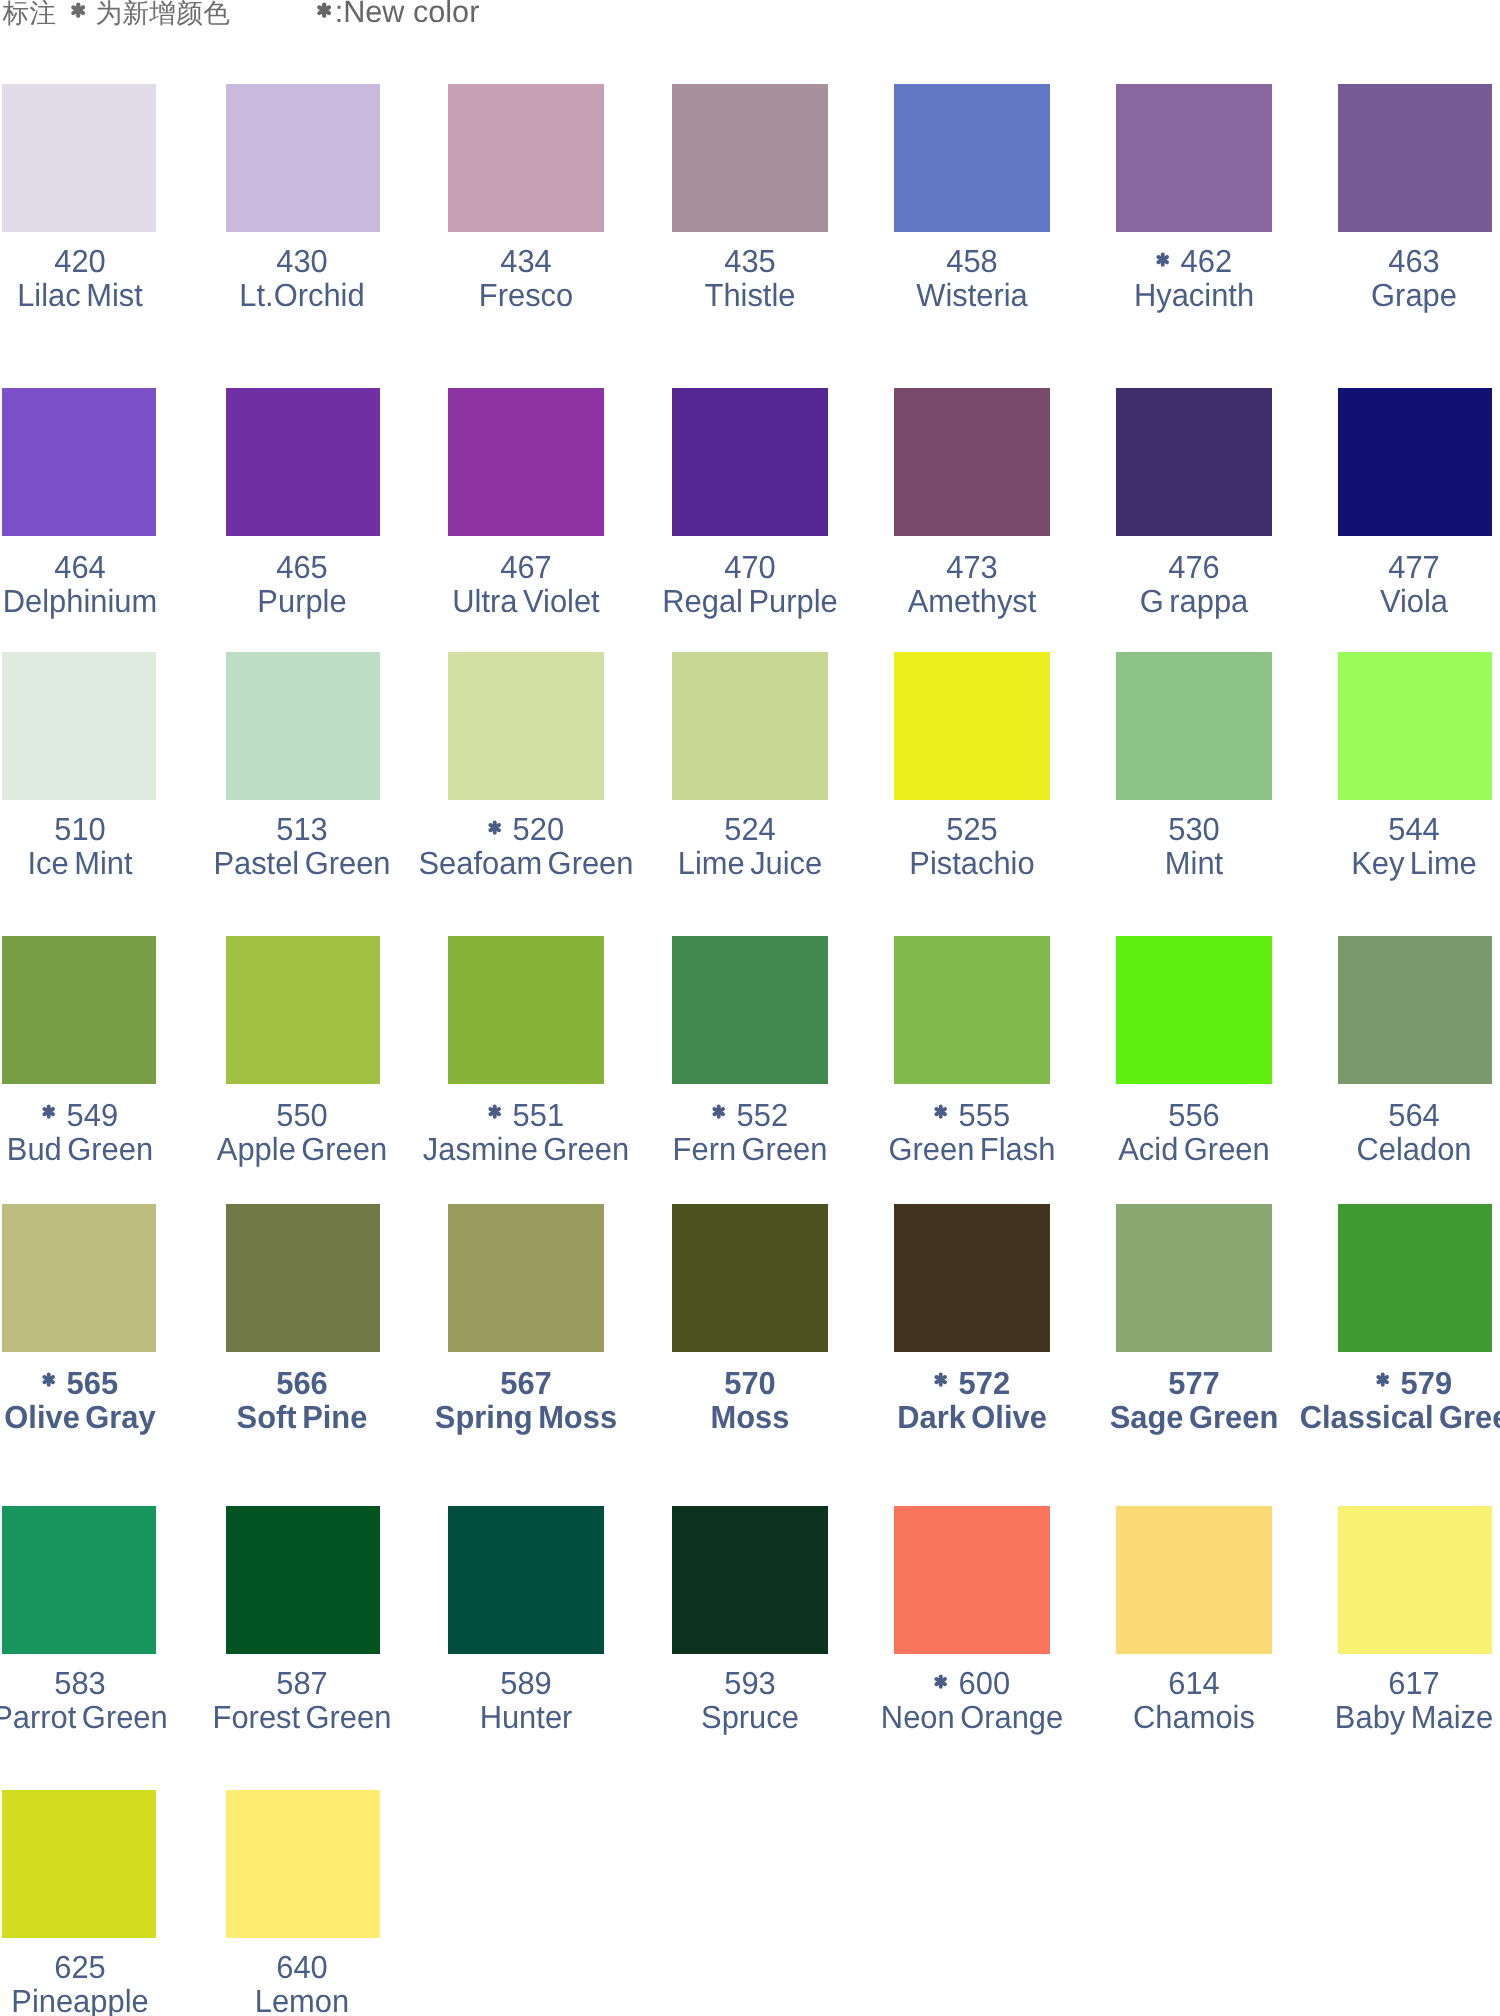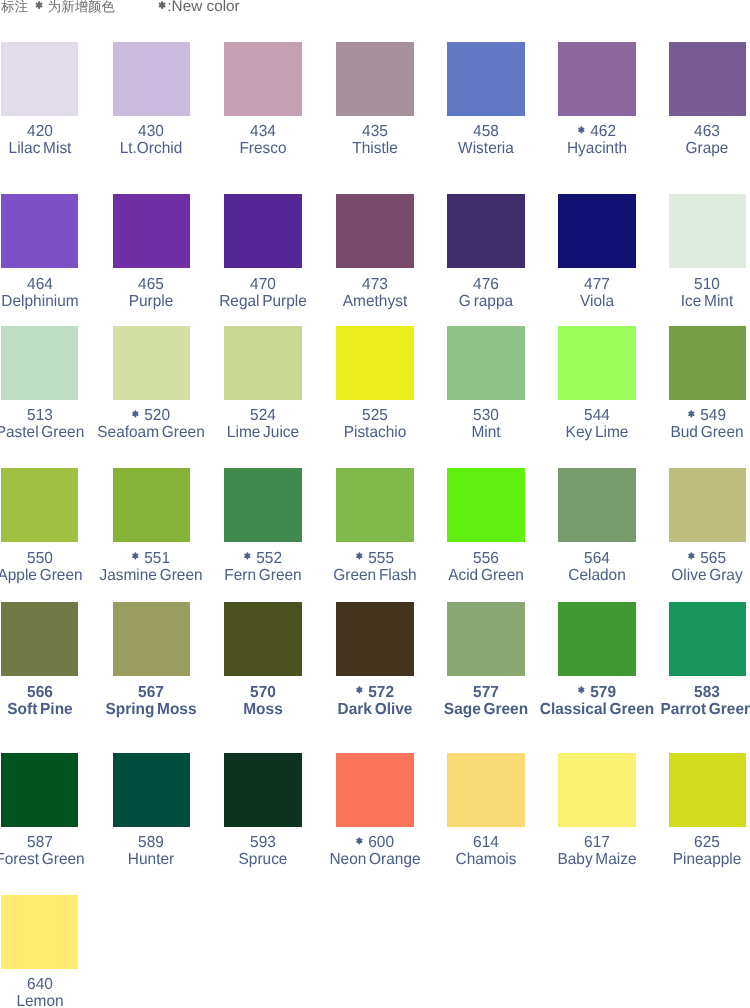--- a/index.html
+++ b/index.html
@@ -123,20 +123,25 @@
       <div class="sw" style="background-color: rgb(124, 80, 199);"></div>
       <div class="lab code"><span>464</span></div>
       <div class="lab nm">Delphinium</div>
     </div>
     <div class="cell">
       <div class="sw" style="background-color: rgb(112, 47, 164);"></div>
       <div class="lab code"><span>465</span></div>
       <div class="lab nm">Purple</div>
     </div>
     <div class="cell">
+      <div class="sw" style="background-color: rgb(142, 51, 164);"></div>
+      <div class="lab code"><span>467</span></div>
+      <div class="lab nm">Ultra Violet</div>
+    </div>
+    <div class="cell">
       <div class="sw" style="background-color: rgb(84, 39, 149);"></div>
       <div class="lab code"><span>470</span></div>
       <div class="lab nm">Regal Purple</div>
     </div>
     <div class="cell">
       <div class="sw" style="background-color: rgb(122, 74, 106);"></div>
       <div class="lab code"><span>473</span></div>
       <div class="lab nm">Amethyst</div>
     </div>
     <div class="cell">

